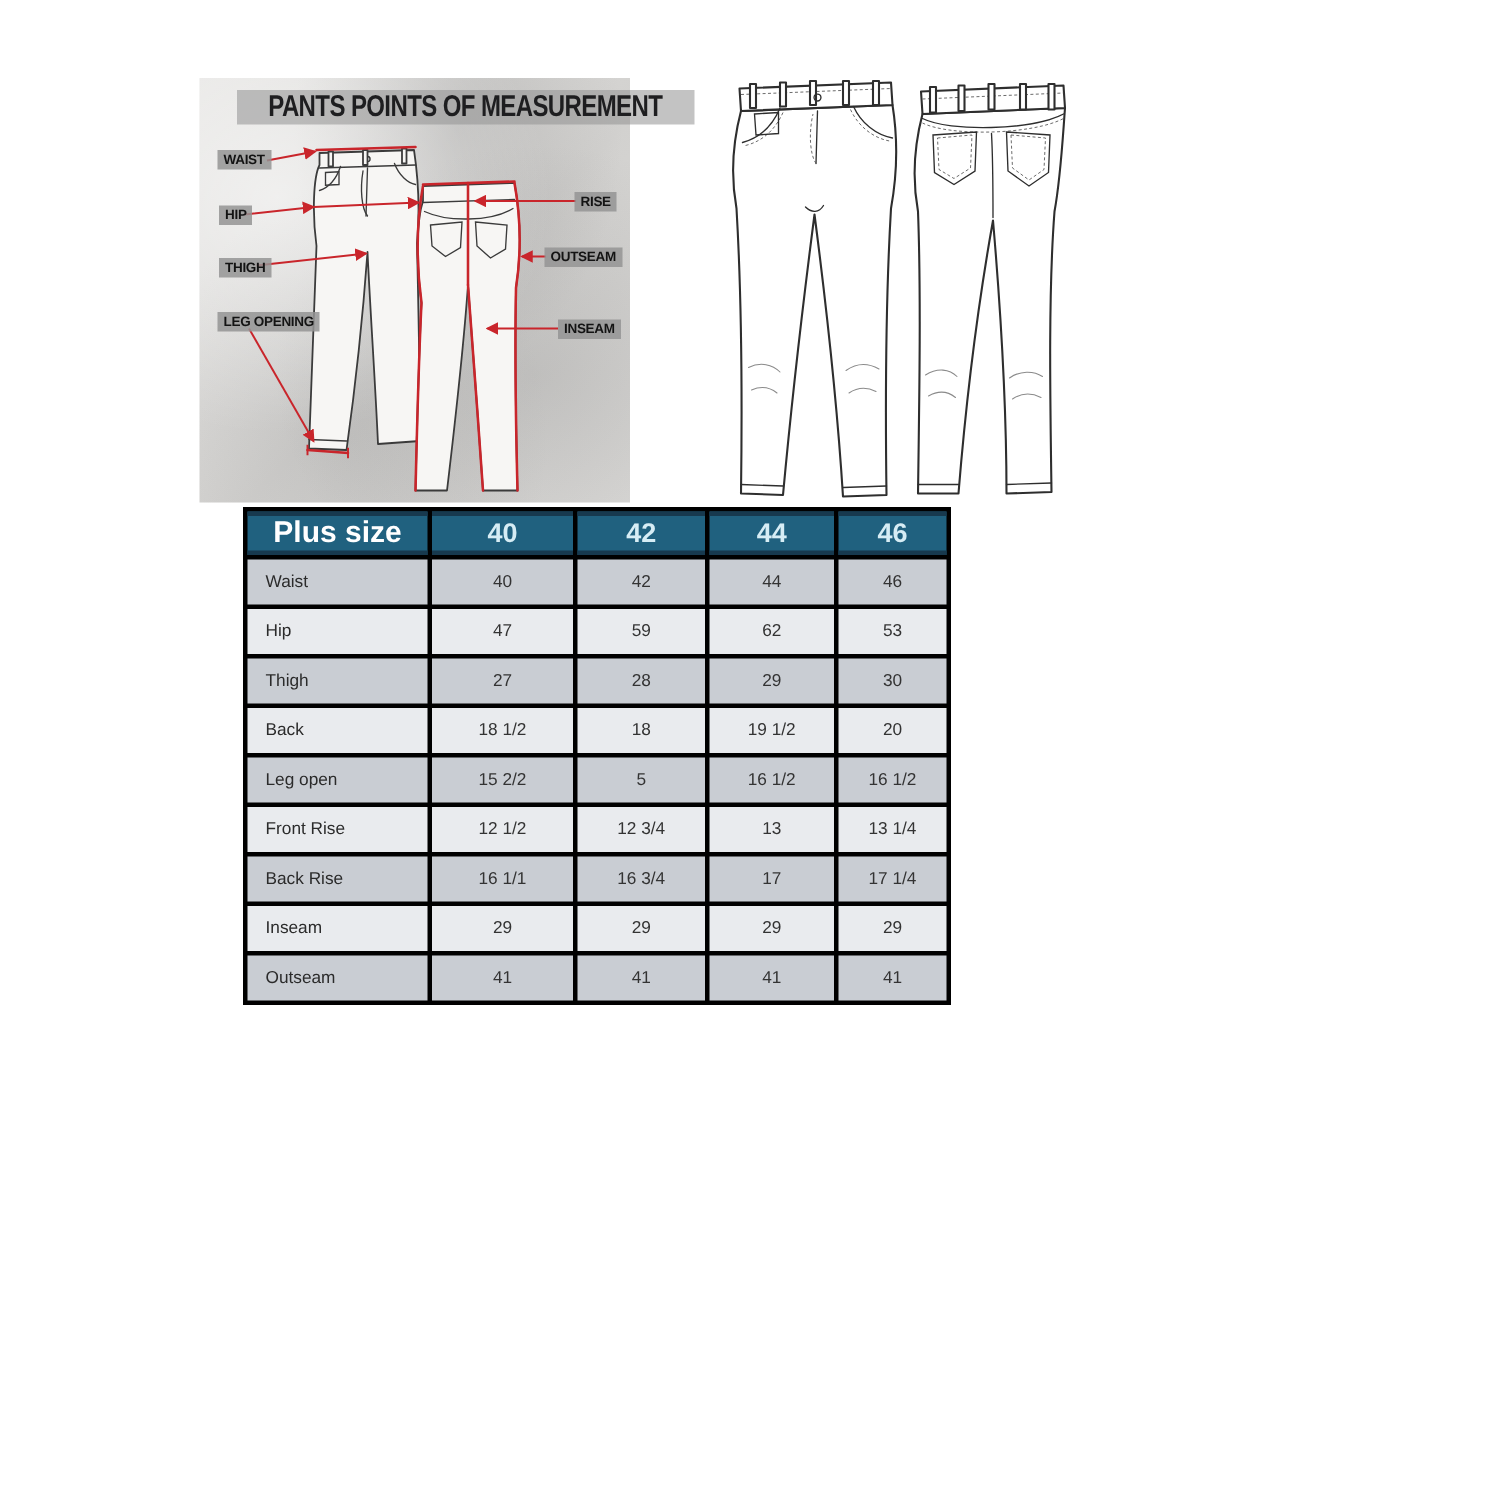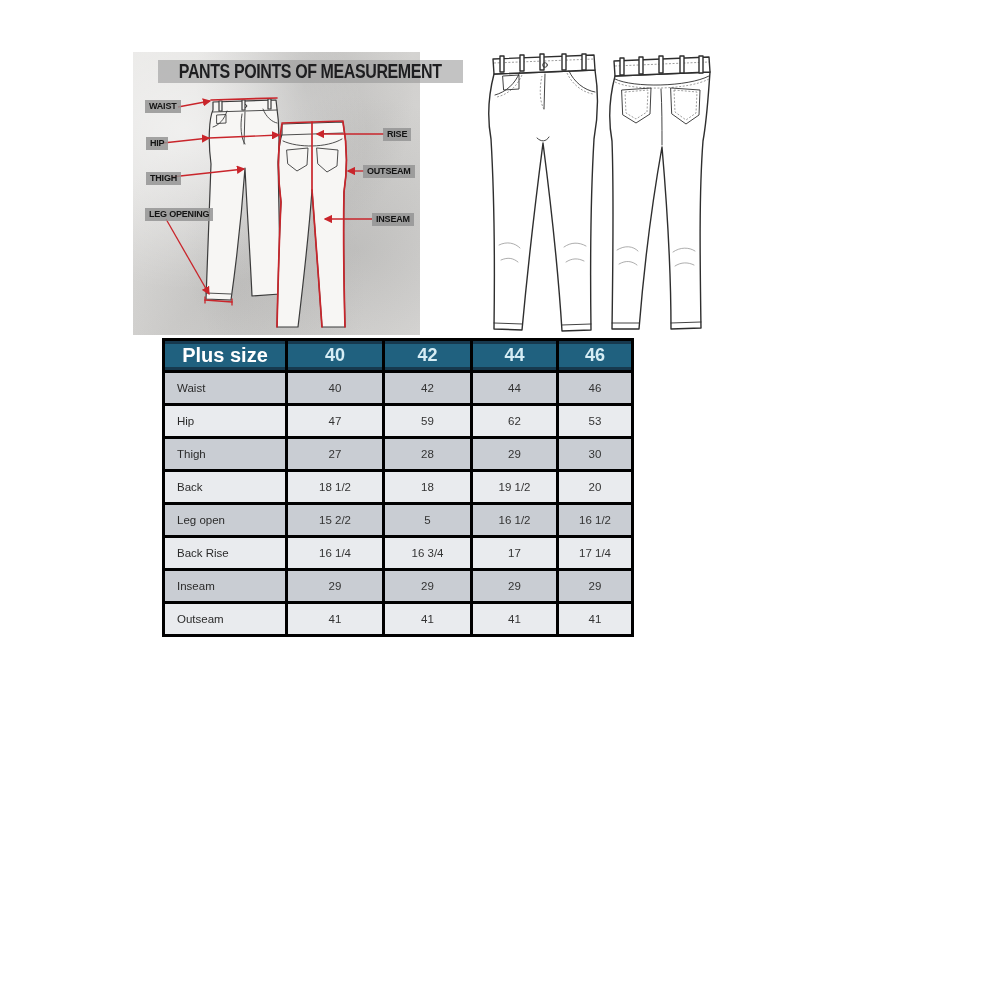--- a/index.html
+++ b/index.html
@@ -252,22 +252,29 @@
           <td>20</td>
         </tr>
         <tr>
           <td class="rowlabel">Leg open</td>
           <td>15 2/2</td>
           <td>5</td>
           <td>16 1/2</td>
           <td>16 1/2</td>
         </tr>
         <tr>
+          <td class="rowlabel">Front Rise</td>
+          <td>12 1/2</td>
+          <td>12 3/4</td>
+          <td>13</td>
+          <td>13 1/4</td>
+        </tr>
+        <tr>
           <td class="rowlabel">Back Rise</td>
-          <td>16 1/4</td>
+          <td>16 1/1</td>
           <td>16 3/4</td>
           <td>17</td>
           <td>17 1/4</td>
         </tr>
         <tr>
           <td class="rowlabel">Inseam</td>
           <td>29</td>
           <td>29</td>
           <td>29</td>
           <td>29</td>

